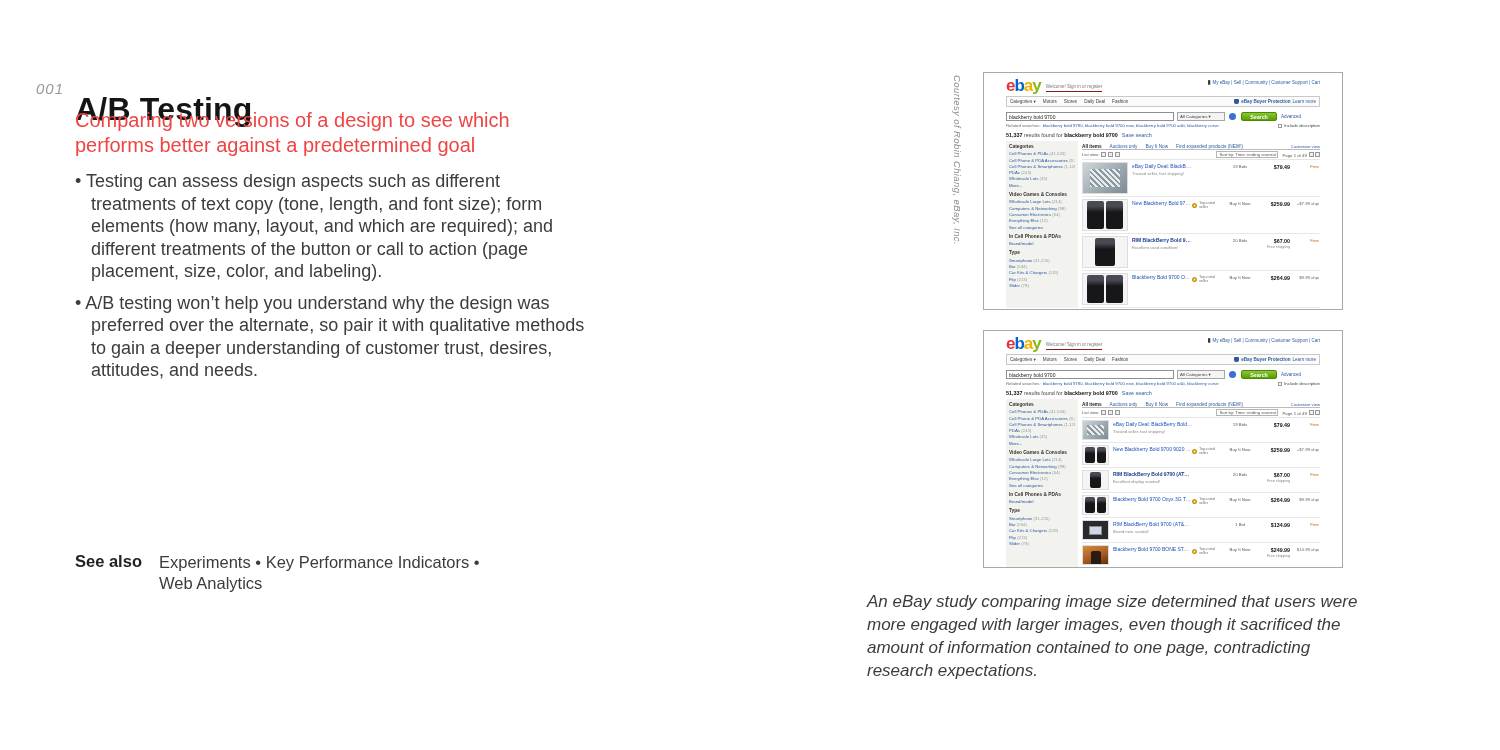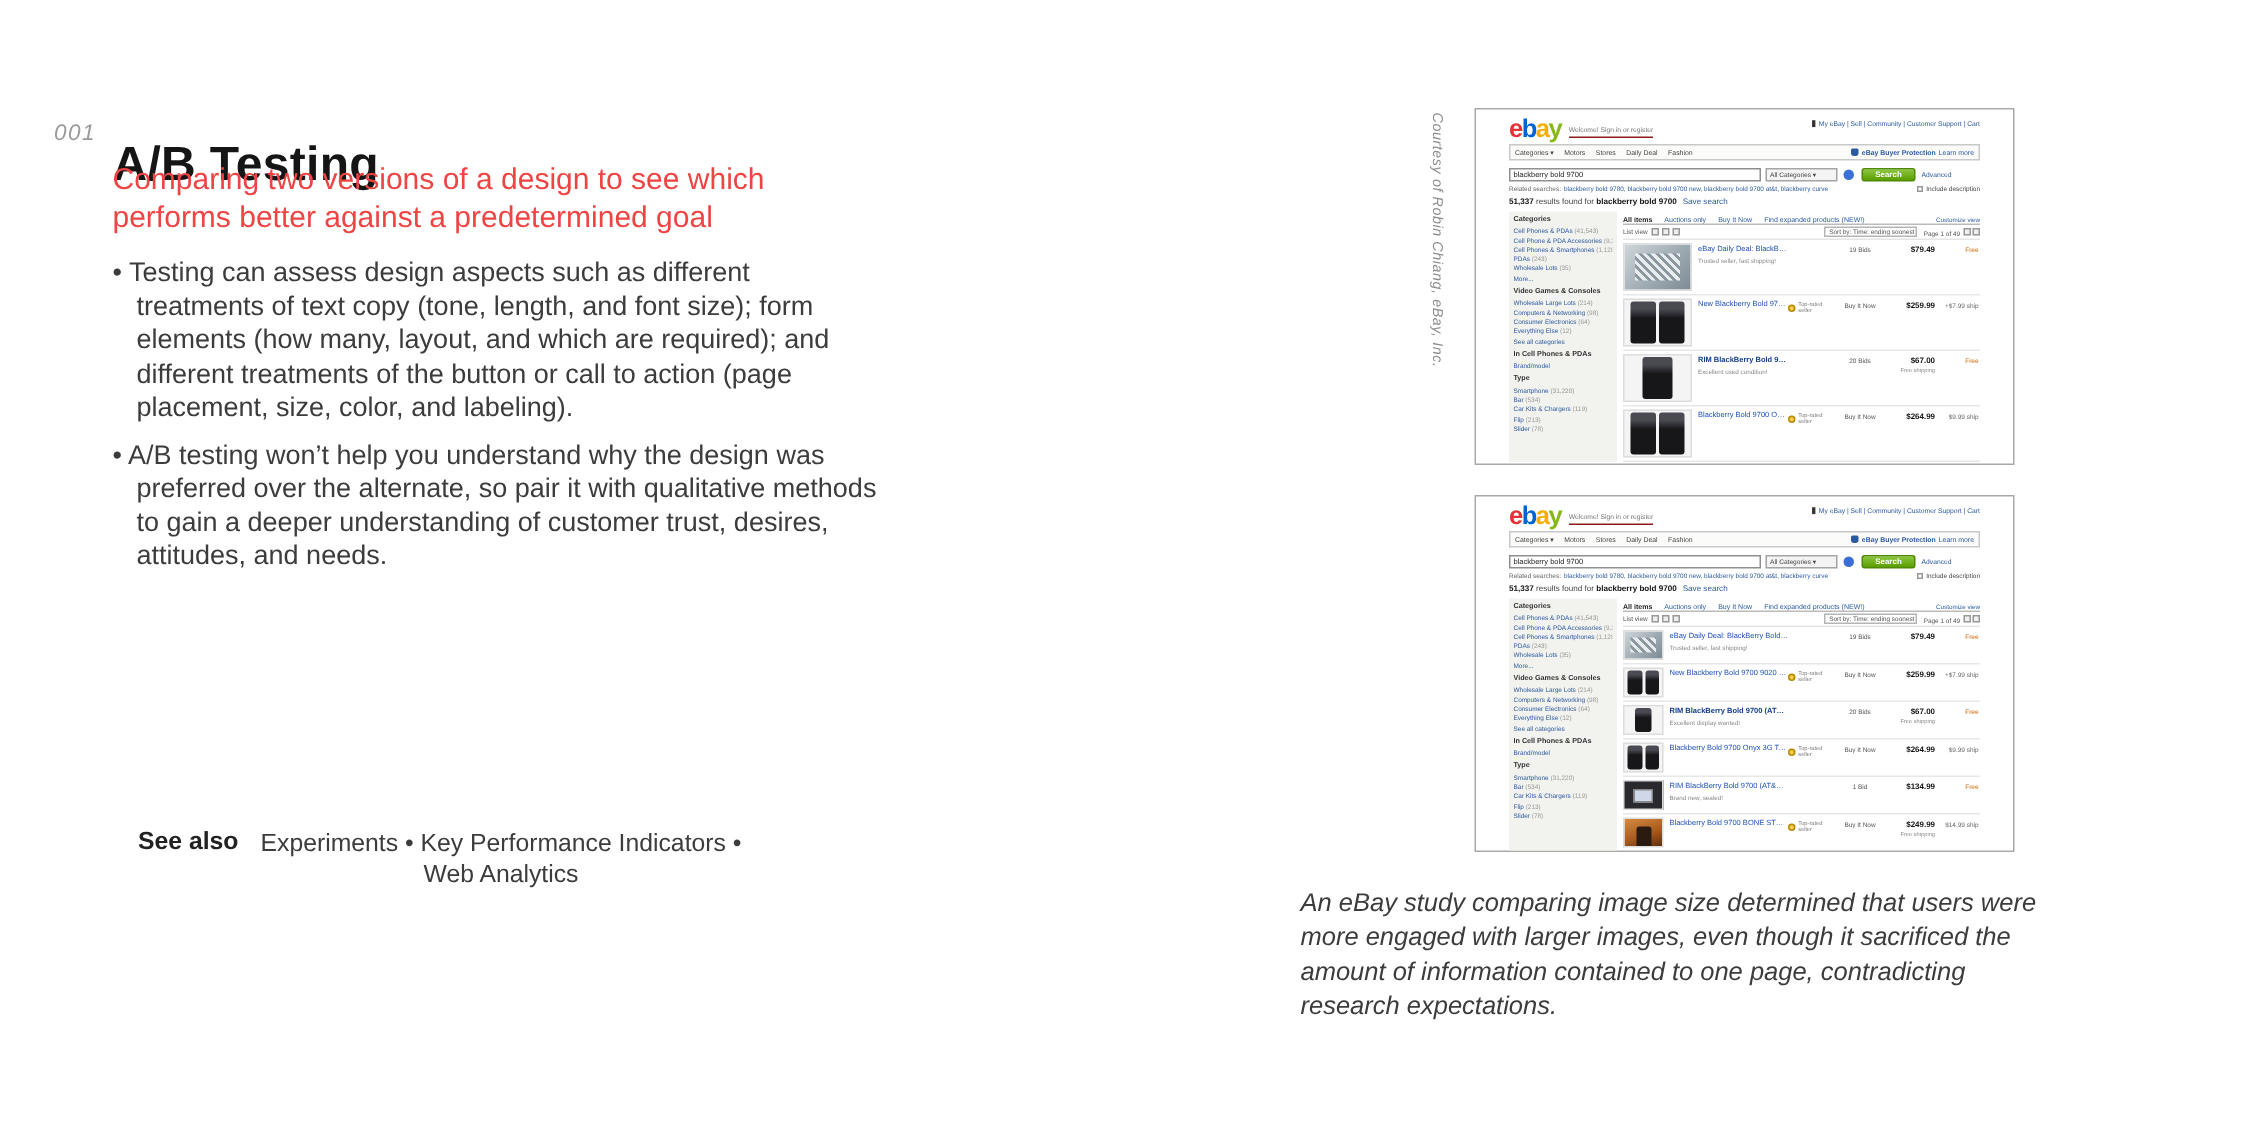--- a/index.html
+++ b/index.html
@@ -7,22 +7,22 @@
        font-family:"Liberation Sans",sans-serif;color:#3c3c3c;overflow:hidden;}
 
   
   .page-num{position:absolute;left:36px;top:80px;font-size:15px;color:#9a9a9a;letter-spacing:1px;font-style:italic;}
   .page-title{position:absolute;left:75px;top:70px;font-size:32px;font-weight:bold;color:#151515;letter-spacing:.2px;}
   .page-subtitle{position:absolute;left:75px;top:108px;width:515px;font-size:20px;line-height:25px;color:#ef4444;}
   .bullets{position:absolute;left:75px;top:170px;width:510px;margin:0;padding:0;list-style:none;}
   .bullets li{font-size:18px;line-height:22.5px;margin:0 0 9px 0;padding-left:16px;text-indent:-16px;color:#3c3c3c;}
   .bullets li::before{content:"• ";}
   .see-also{position:absolute;left:75px;top:552px;display:flex;}
-  .see-also .label{font-weight:bold;color:#222;font-size:16.5px;width:84px;flex:none;text-align:right;}
-  .see-also .txt{font-size:16.5px;line-height:21px;color:#3c3c3c;width:350px;text-align:center;}
+  .see-also .label{font-weight:bold;color:#222;font-size:16.5px;width:84px;flex:none;}
+  .see-also .txt{font-size:16.5px;line-height:21px;color:#3c3c3c;width:350px;}
 
   
   .credit{position:absolute;left:952px;top:75px;height:200px;writing-mode:vertical-rl;
           font-style:italic;font-size:9.5px;color:#8d8d8d;letter-spacing:.4px;white-space:nowrap;}
   .caption{position:absolute;left:867px;top:590px;width:512px;font-size:17px;line-height:23px;color:#3c3c3c;font-style:italic;}
 
   
   .shot{position:absolute;left:983px;width:360px;height:238px;background:#fff;
         border:1px solid #a9a9a9;overflow:hidden;padding:5px 22px;box-sizing:border-box;}
   .shot-a{top:72px;} .shot-b{top:330px;}

